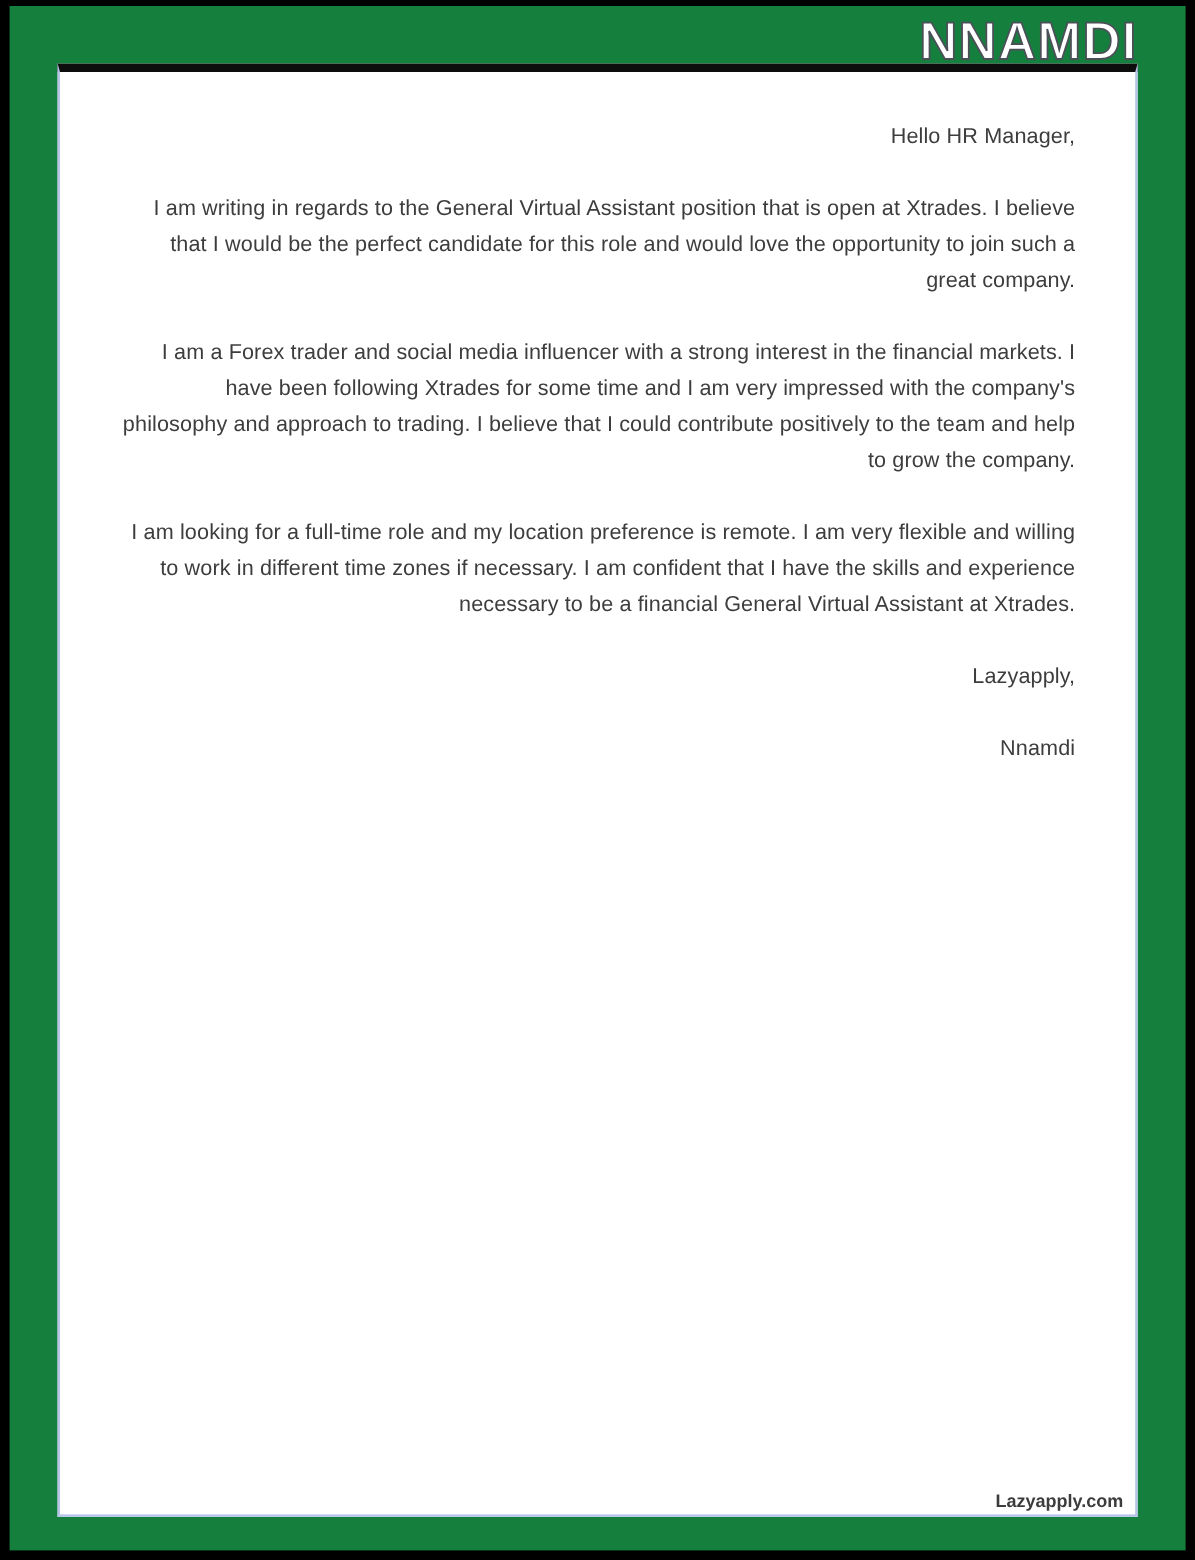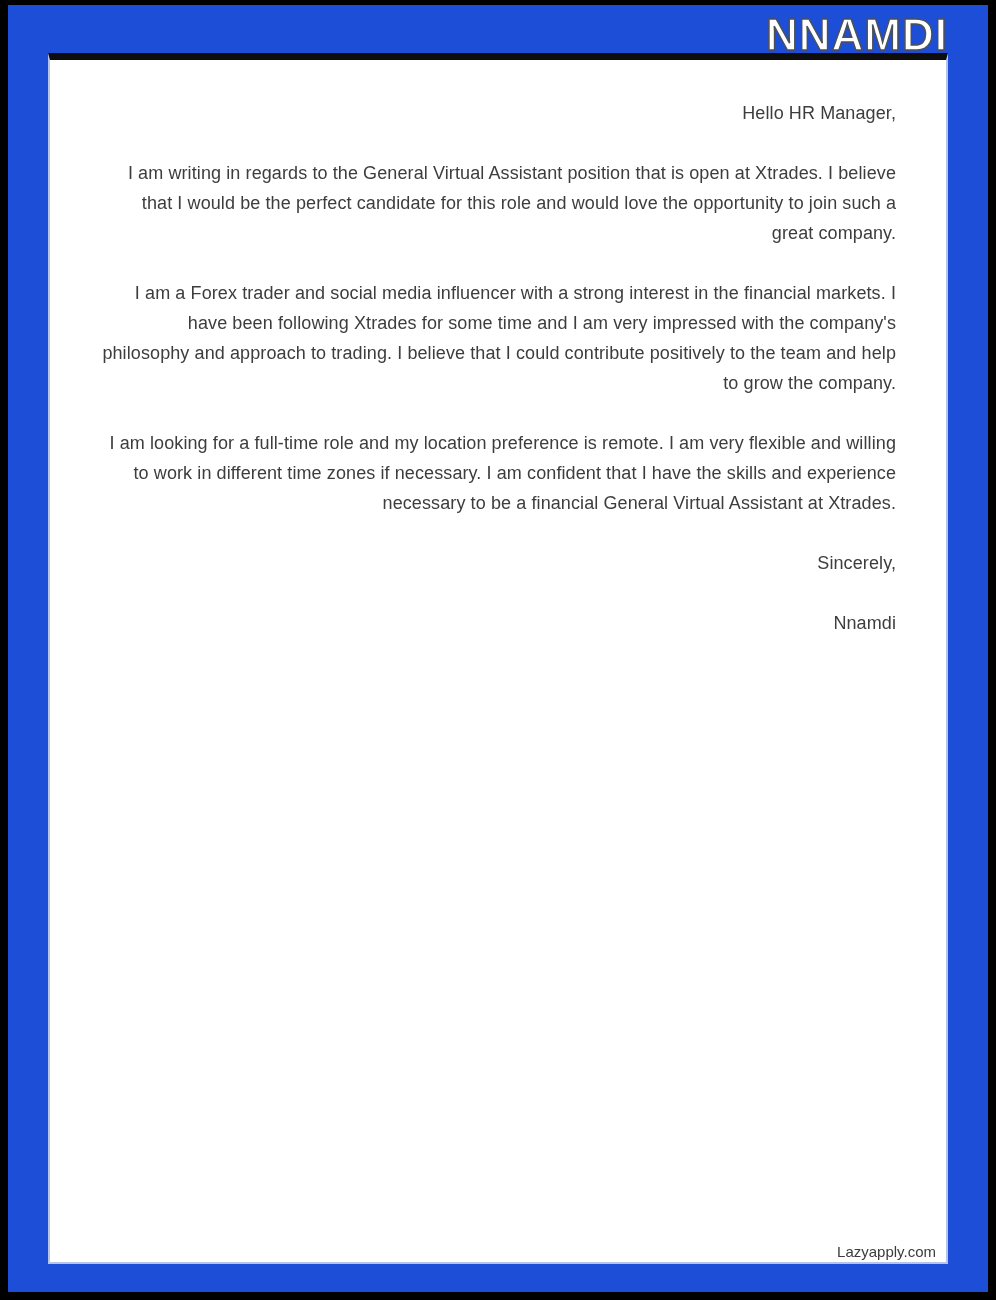--- a/index.html
+++ b/index.html
@@ -14,21 +14,21 @@
     font-family: "Liberation Sans", "DejaVu Sans", sans-serif;
     overflow: hidden;
   }
   
   .canvas {
     position: absolute;
     top: 5px;
     left: 8px;
     right: 8px;
     bottom: 8px;
-    background: #1d4ed8;
+    background: #15803d;
   }
   
   .header {
     height: 48px;
     position: relative;
   }
   .logo {
     position: absolute;
     right: 40px;
     bottom: -4px;
@@ -74,21 +74,21 @@
     margin-top: 10px !important;
     font-size: 17px;
   }
   .watermark {
     position: absolute;
     right: 10px;
     bottom: 2px;
     font-size: 15px;
     color: #3c3c3c;
     text-decoration: none;
-    font-weight: 400;
+    font-weight: 700;
   }
 </style>
 </head>
 <body>
 
 <div class="canvas">
 
   <div class="header">
     <div class="logo">NNAMDI</div>
   </div>
@@ -98,21 +98,21 @@
 
       <p class="first">Hello HR Manager,</p>
 
       <p>I am writing in regards to the General Virtual Assistant position that is open at Xtrades. I believe that I would be the perfect candidate for this role and would love the opportunity to join such a great company.</p>
 
       <p>I am a Forex trader and social media influencer with a strong interest in the financial markets. I have been following Xtrades for some time and I am very impressed with the company's philosophy and approach to trading. I believe that I could contribute positively to the team and help to grow the company.</p>
 
       <p>I am looking for a full-time role and my location preference is remote. I am very flexible and willing to work in different time zones if necessary. I am confident that I have the skills and experience necessary to be a financial General Virtual Assistant at Xtrades.</p>
 
 
-      <p>Sincerely,</p>
+      <p>Lazyapply,</p>
 
       <p>Nnamdi</p>
 
 
     </div>
 
     <a href="#" class="watermark">Lazyapply.com</a>
   </div>
 
 </div>

